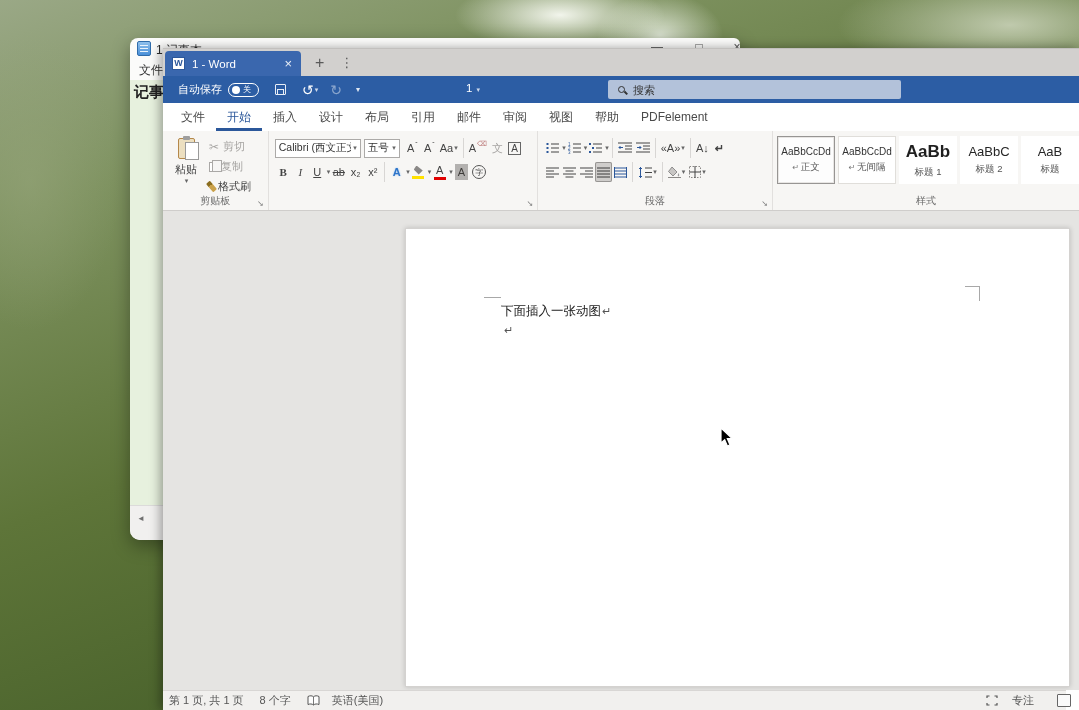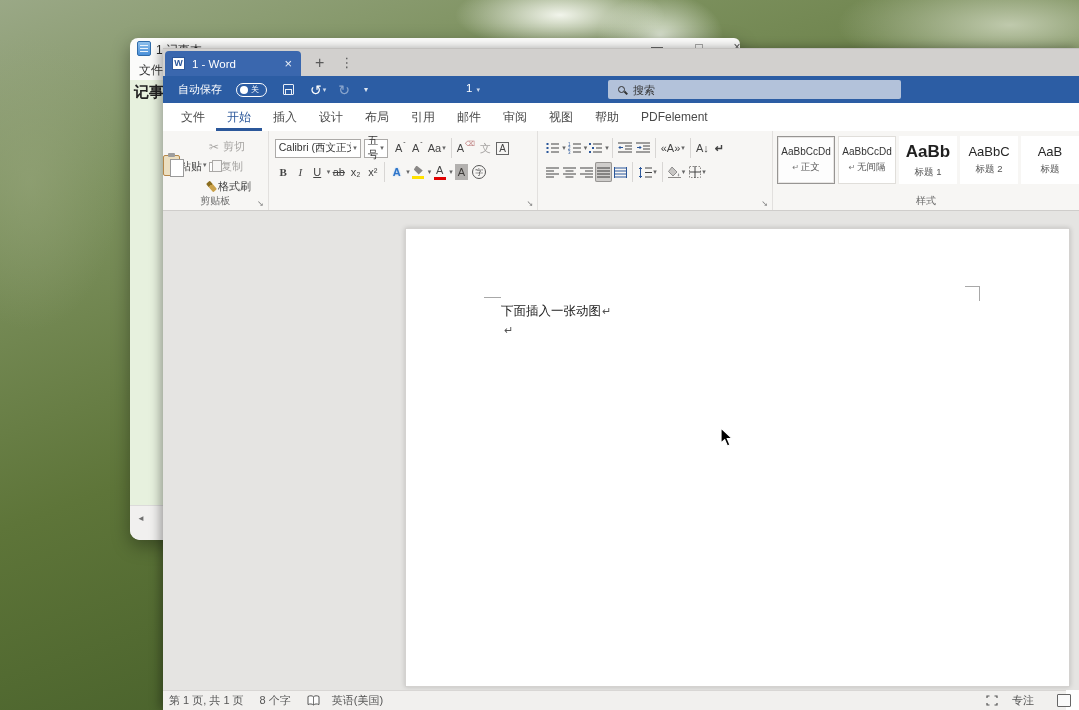--- a/index.html
+++ b/index.html
@@ -47,21 +47,21 @@
   .word-tab-icon { width:13px; height:13px; background:#fff; border:1px solid #2b579a;
     color:#2b579a; font-size:9px; font-weight:bold; line-height:11px; text-align:center; }
   .word-tab-label { flex:1; margin-left:7px; font-size:11.5px; color:#fff; white-space:nowrap; }
   .word-tab-close { color:#e8eef7; font-size:13px; padding:0 2px; }
   .newtab-btn { margin-left:14px; font-size:16px; color:#5a5a5a; }
   .more-btn { margin-left:16px; font-size:13px; color:#5a5a5a; letter-spacing:1px; }
 
   
   .title-bar { position:absolute; left:0; top:28px; right:0; height:27px; background:#2c5da4;
     display:flex; align-items:center; color:#fff; font-size:11px; padding-left:15px; }
-  .autosave-label { margin-right:14px; }
+  .autosave-label { margin-right:6px; }
   .autosave-toggle { width:31px; height:14px; border:1px solid #fff; border-radius:8px;
     display:flex; align-items:center; padding:0 3px; gap:3px; }
   .autosave-dot { width:8px; height:8px; background:#fff; border-radius:50%; }
   .autosave-state { font-size:8px; }
   .save-glyph { width:11px; height:11px; border:1.5px solid #e8eef7; border-radius:1px;
     margin-left:16px; position:relative; }
   .save-glyph::after { content:''; position:absolute; left:1px; bottom:0; width:5px; height:4px;
     border:1px solid #e8eef7; border-bottom:none; }
   .qat-undo { margin-left:16px; font-size:14px; color:#fff; }
   .qat-caret { font-size:7px; margin-left:1px; color:#cdd9ea; }
@@ -92,21 +92,21 @@
     font-size:10px; color:#686868; }
   .launcher { position:absolute; bottom:2px; right:4px; font-size:8px; color:#7a7a7a; }
   .vdiv { width:1px; background:#d8d6d4; align-self:stretch; margin:2px 3px; }
   .ibtn { display:inline-flex; align-items:center; justify-content:center; height:20px;
     min-width:17px; padding:0 2px; color:#444; font-size:11px; border-radius:2px; }
   .caret { font-size:7px; color:#666; margin-left:1px; }
   .dim { color:#a6a4a2; }
 
   
   .g-clipboard { width:110px; display:flex; }
-  .paste-col { width:46px; display:flex; flex-direction:row; align-items:center; padding-top:7px; }
+  .paste-col { width:46px; display:flex; flex-direction:column; align-items:center; padding-top:7px; }
   .clip-icon { width:17px; height:21px; border:1px solid #b5884a; background:#ecdfc0;
     border-radius:2px; position:relative; }
   .clip-icon::before { content:''; position:absolute; top:-3px; left:4px; width:7px; height:4px;
     background:#9e9e9e; border-radius:1px; }
   .clip-icon::after { content:''; position:absolute; right:-5px; top:3px; width:12px; height:16px;
     background:#fff; border:1px solid #9a9a9a; }
   .paste-label { font-size:11px; color:#444; margin-top:3px; }
   .mini-col { display:flex; flex-direction:column; padding-top:8px; gap:5px; }
   .mini-item { display:flex; align-items:center; gap:4px; font-size:11px; color:#444; }
   .mini-item.disabled { color:#a6a4a2; }
@@ -117,21 +117,21 @@
   .brush-icon { width:5px; height:11px; background:linear-gradient(#8a6d1f 0 4px,#caa14a 4px);
     transform:rotate(-40deg); border-radius:1px; }
 
   
   .g-font { width:280px; display:flex; flex-direction:column; padding:5px 4px 0 6px; }
   .font-row { display:flex; align-items:center; height:24px; }
   .combo { border:1px solid #acaaa8; background:#fff; height:19px; display:flex; align-items:center;
     font-size:10.5px; color:#333; padding:0 3px; }
   .combo .caret { margin-left:auto; padding-left:2px; }
   .combo.family { width:86px; }
-  .combo.size { width:24px; margin-left:3px; }
+  .combo.size { width:36px; margin-left:3px; }
   .supmark { font-size:7px; margin-left:1px; color:#444; transform:translateY(-4px); }
   .serifb { font-family:"Liberation Serif",serif; font-weight:bold; }
   .serifi { font-family:"Liberation Serif",serif; font-style:italic; }
   .uline { text-decoration:underline; }
   .strike-txt { text-decoration:line-through; }
   .fx-a { color:#2e75c9; font-weight:bold; text-shadow:0 0 2px #9cc3ef; }
   .hl-pen { width:9px; height:9px; background:#8a8886; clip-path:polygon(30% 0,100% 55%,55% 100%,0 45%); }
   .bar-under { display:inline-flex; flex-direction:column; align-items:center; gap:1px; }
   .ybar { width:12px; height:3px; background:#ffe100; }
   .rbar { width:12px; height:3px; background:#e00000; }
@@ -512,20 +512,21 @@
                   <rect x="0.5" y="0.5" width="11" height="11" fill="none"></rect>
                 </g>
                 <g stroke="#444" stroke-width="1">
                   <line x1="0" y1="6" x2="12" y2="6"></line>
                   <line x1="6" y1="0" x2="6" y2="12"></line>
                 </g>
               </svg>
             <span class="caret">▾</span>
           </span>
         </div>
+        <span class="group-label">段落</span>
         <span class="launcher">↘</span>
       </div>
 
       <div class="group g-styles">
         <div class="style-card selected">
           <span class="style-prev">AaBbCcDd</span>
           <span class="style-name"><span class="style-marker">↵</span><span>正文</span></span>
         </div>
         <div class="style-card boxed">
           <span class="style-prev">AaBbCcDd</span>

